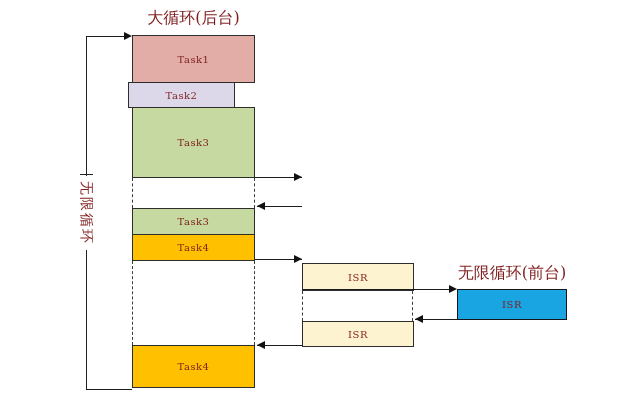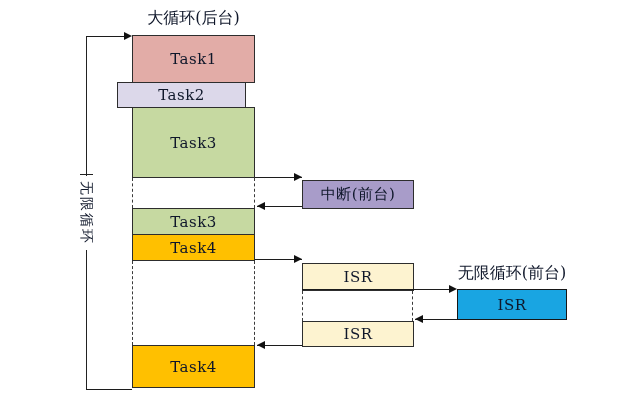--- a/index.html
+++ b/index.html
@@ -1,28 +1,28 @@
 <!DOCTYPE html>
 <html><head>
 <meta charset="utf-8">
 <style>
   html,body{margin:0;padding:0;background:#ffffff;}
   .canvas{
     position:relative;width:641px;height:405px;background:#ffffff;
-    font-family:"DejaVu Serif","Liberation Serif",serif;color:#0f172a;
+    font-family:"DejaVu Serif","Liberation Serif",serif;color:#7f1d1d;
     overflow:hidden;
   }
   .box{
     position:absolute;box-sizing:border-box;border:1.6px solid #2d2d2d;
     display:flex;align-items:center;justify-content:center;
-    font-size:15px;letter-spacing:0.5px;
+    font-size:10px;letter-spacing:0.5px;
   }
   
   .t1{left:132px;top:35px;width:123px;height:48px;background:#e2aca7;}
-  .t2{left:117px;top:82px;width:129px;height:26px;background:#dcd8ea;}
+  .t2{left:128px;top:82px;width:107px;height:26px;background:#dcd8ea;}
   .t3a{left:132px;top:107px;width:123px;height:71px;background:#c6d9a1;}
   .gap1{left:132px;top:178px;width:123px;height:30px;}
   .t3b{left:132px;top:208px;width:123px;height:27px;background:#c6d9a1;}
   .t4a{left:132px;top:234px;width:123px;height:27px;background:#ffc000;}
   .gap2{left:132px;top:261px;width:123px;height:84px;}
   .t4b{left:132px;top:345px;width:123px;height:43px;background:#ffc000;}
   .gap{box-sizing:border-box;position:absolute;border-left:1.5px dashed #3a3a3a;border-right:1.5px dashed #3a3a3a;}
   
   .intbox{left:302px;top:180px;width:112px;height:29px;background:#a89cc9;}
   .isr1{left:302px;top:263px;width:112px;height:28px;background:#fdf3d0;}
@@ -77,23 +77,20 @@
     <span>Task3</span>
   </div>
   <div class="box t4a">
     <span>Task4</span>
   </div>
   <div class="gap gap2"></div>
   <div class="box t4b">
     <span>Task4</span>
   </div>
 
-  <div class="box intbox">
-    <span>中断(前台)</span>
-  </div>
 
   <div class="box isr1">
     <span>ISR</span>
   </div>
   <div class="gap isrgap"></div>
   <div class="box isr2">
     <span>ISR</span>
   </div>
 
   <div class="nestedtitle">无限循环(前台)</div>

